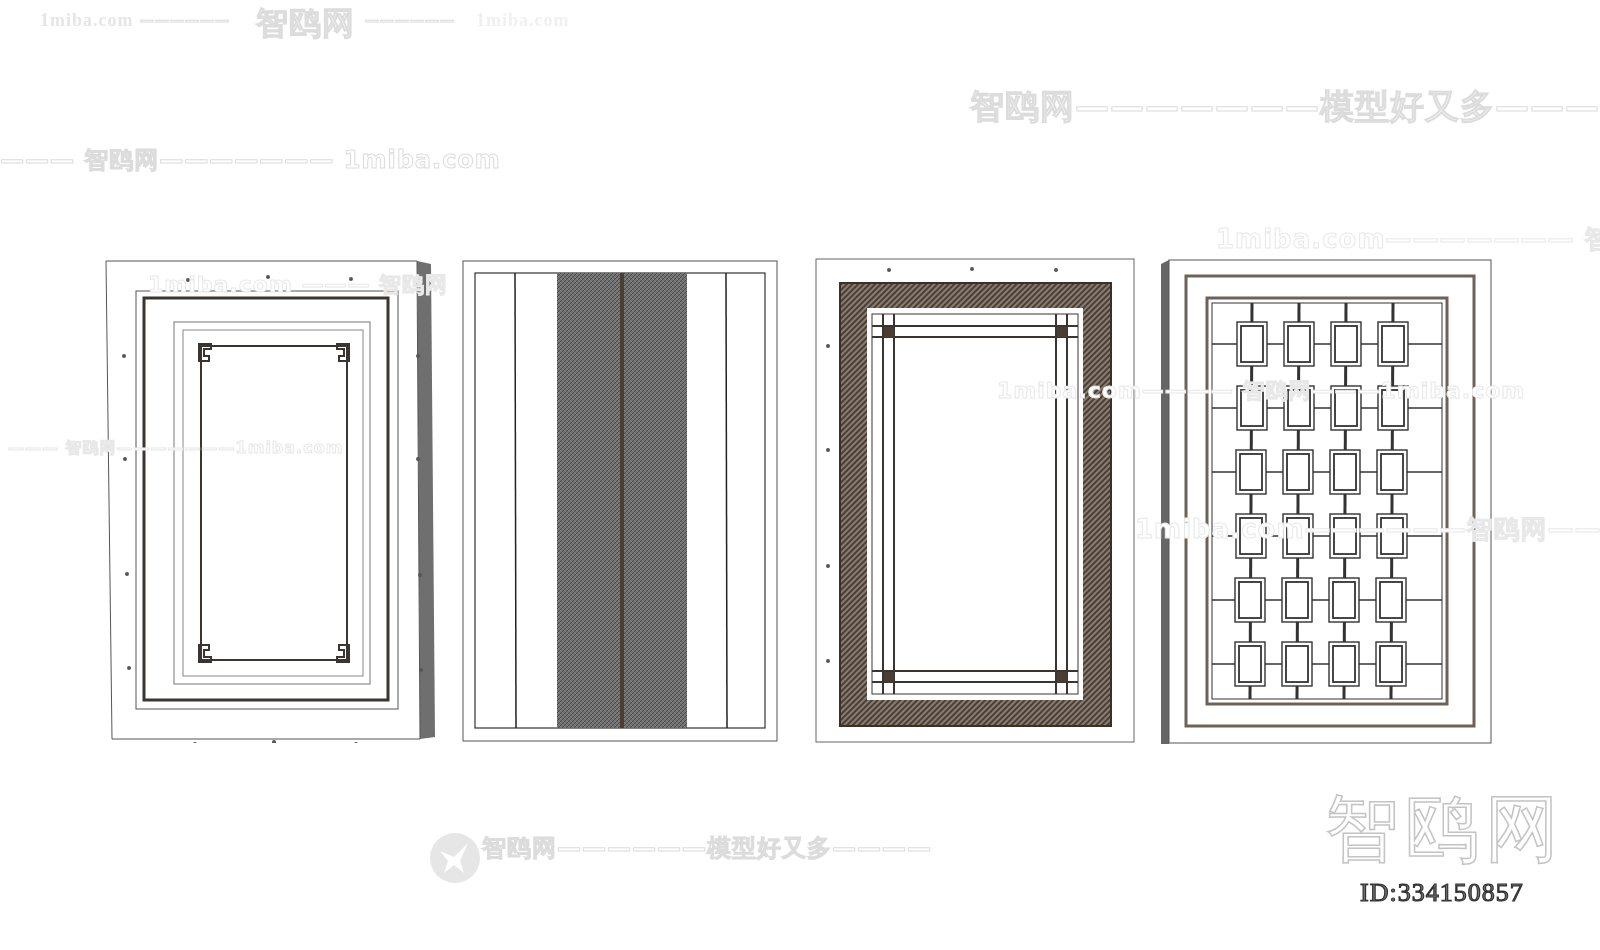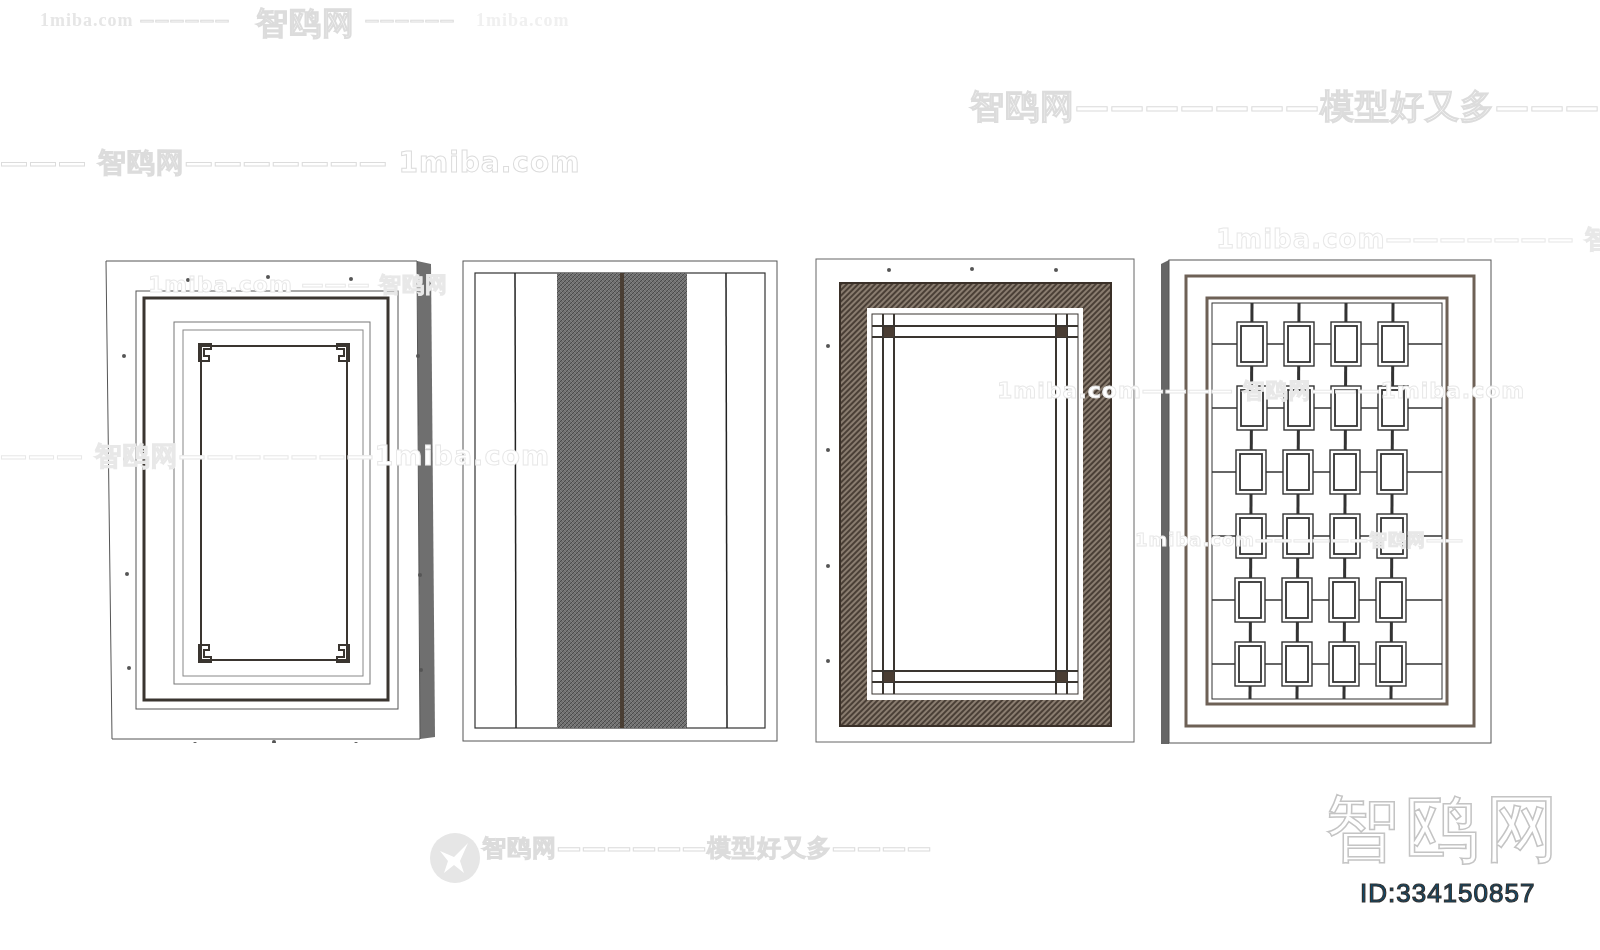--- a/index.html
+++ b/index.html
@@ -10,22 +10,22 @@
   .wm {
     position: absolute; color: #ffffff; white-space: nowrap;
     -webkit-text-stroke: 1px #dcdcdc; font-weight: bold; letter-spacing: 1px;
     pointer-events: none;
   }
   .wm.light { -webkit-text-stroke: 1px #e8e8e8; }
   .wm.latin { color: #e6e6e6; -webkit-text-stroke: 0; font-weight: bold; font-family: Liberation Serif, serif; }
   .panel { position: absolute; }
   .panel svg { display: block; }
   .id-text {
-    position: absolute; left: 1360px; top: 878px; font-size: 26px; font-family: Liberation Sans, sans-serif;
-    color: #0c4a6e; -webkit-text-stroke: 1.2px #333; letter-spacing: 1px;
+    position: absolute; left: 1360px; top: 878px; font-size: 26px; font-family: Liberation Serif, serif;
+    color: #737373; -webkit-text-stroke: 1.2px #333; letter-spacing: 1px;
   }
   .big-brand {
     position: absolute; left: 1325px; top: 780px; font-size: 74px; color: #ffffff;
     -webkit-text-stroke: 1.5px #c4c4c4; letter-spacing: 6px; font-weight: normal;
   }
   .bird-logo {
     position: absolute; left: 430px; top: 833px; width: 50px; height: 50px; border-radius: 50%;
     background: #e6e6e6;
   }
 </style>
@@ -33,21 +33,21 @@
 <body>
 
 <div class="wm latin" style="left:40px;top:10px;font-size:18px;">1miba.com</div>
 <div class="wm" style="left:140px;top:12px;font-size:14px;">——————</div>
 <div class="wm" style="left:256px;top:2px;font-size:32px;">智鸥网</div>
 <div class="wm" style="left:365px;top:12px;font-size:14px;">——————</div>
 <div class="wm latin" style="left:476px;top:10px;font-size:18px;color:#f0f0f0;">1miba.com</div>
 
 <div class="wm" style="left:958px;top:84px;font-size:34px;margin-left:12px;">智鸥网———————模型好又多———</div>
 
-<div class="wm" style="left:0px;top:144px;font-size:28px;">——— 智鸥网——————— 1miba.com</div>
+<div class="wm" style="left:0px;top:144px;font-size:24px;">——— 智鸥网——————— 1miba.com</div>
 
 <div class="wm light" style="left:1216px;top:222px;font-size:26px;">1miba.com——————— 智鸥网—</div>
 
 <div class="bird-logo">
   <svg width="50" height="50" viewBox="0 0 50 50">
     <path d="M10 18 L24 24 L38 10 L30 28 L34 40 L24 32 L14 40 L18 28 Z" fill="#ffffff"></path>
   </svg>
 </div>
 <div class="wm" style="left:482px;top:832px;font-size:24px;">智鸥网——————模型好又多————</div>
 
@@ -217,15 +217,15 @@
         <rect x="79" y="388" width="22" height="36"></rect>
           <rect x="126" y="388" width="22" height="36"></rect>
           <rect x="173" y="388" width="22" height="36"></rect>
           <rect x="220" y="388" width="22" height="36"></rect>
       </g>
     </g>
   </svg>
 </div>
 
 <div class="wm light" style="left:148px;top:262px;font-size:22px;margin-top:8px;">1miba.com ——— 智鸥网</div>
-<div class="wm light" style="left:0;top:438px;font-size:27px;">——— 智鸥网———————1miba.com</div>
+<div class="wm light" style="left:8px;top:438px;font-size:16px;">——— 智鸥网———————1miba.com</div>
 <div class="wm light" style="left:985px;top:376px;font-size:22px;margin-left:12px;">1miba.com———— 智鸥网———1miba.com</div>
-<div class="wm light" style="left:1135px;top:528px;font-size:18px;">1miba.com——————智鸥网——</div>
+<div class="wm light" style="left:1135px;top:512px;font-size:26px;">1miba.com——————智鸥网——</div>
 
 </body></html>

